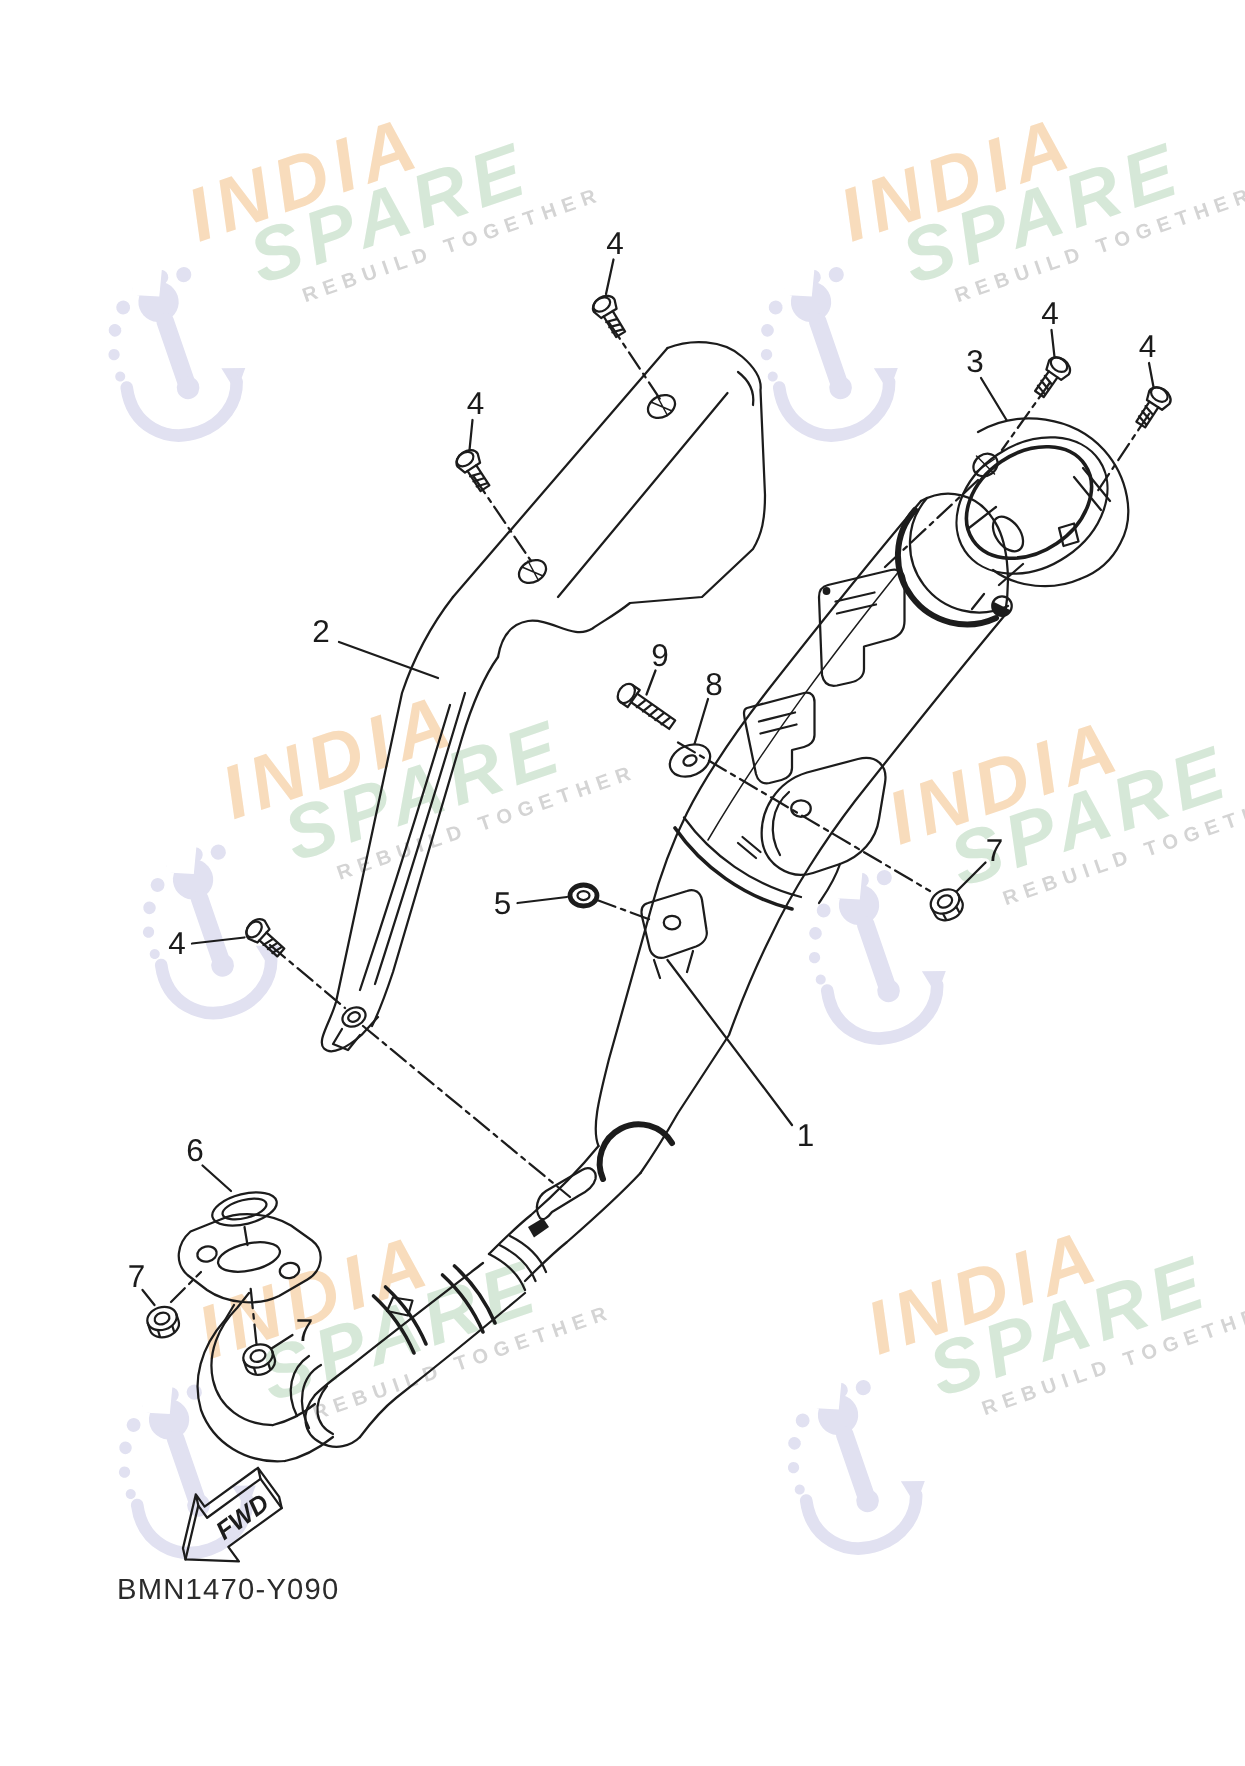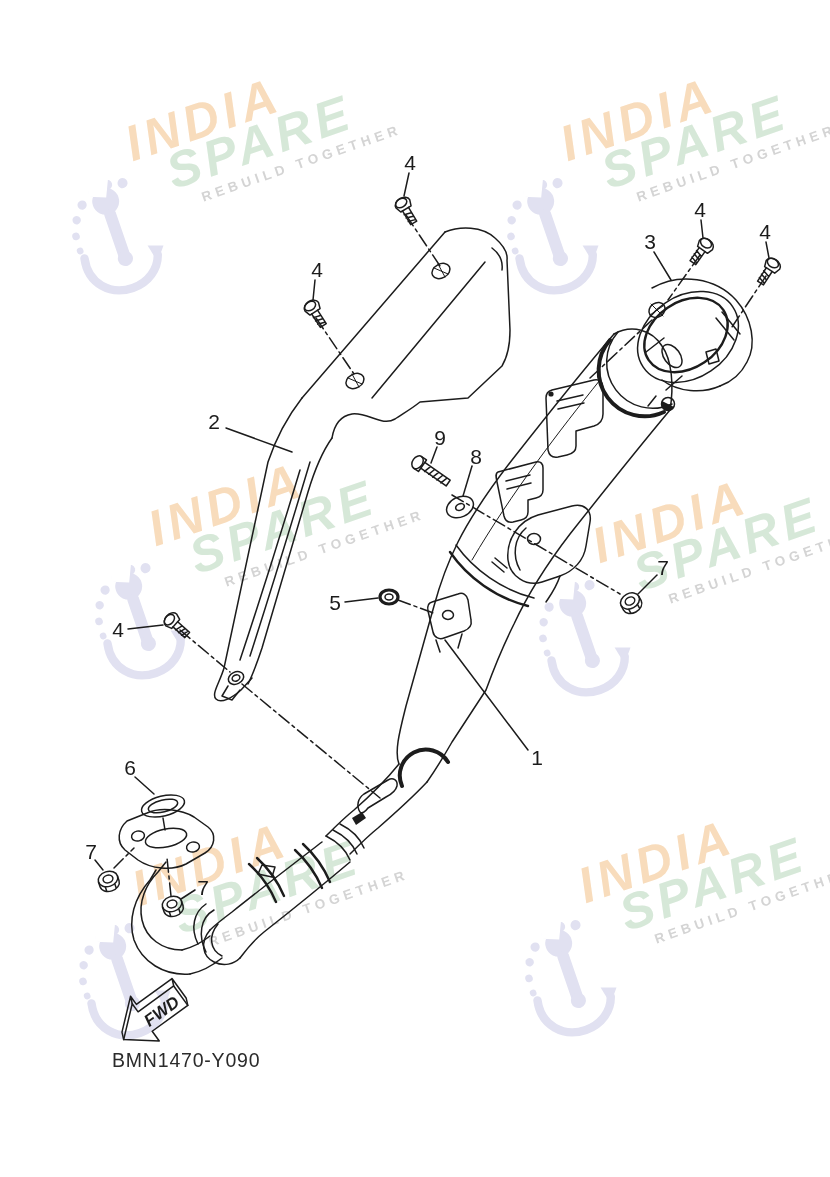--- a/index.html
+++ b/index.html
@@ -14,21 +14,21 @@
             letter-spacing:5px;color:#f8dcbc;white-space:nowrap;}
   .wm-spare{font-style:italic;font-weight:800;font-size:50px;line-height:.92;
             letter-spacing:5px;color:#d6e8d8;margin:-6px 0 0 30px;white-space:nowrap;}
   .wm-tag{font-weight:700;font-size:13.5px;letter-spacing:4.5px;color:#d4d4d4;
           margin:3px 0 0 54px;white-space:nowrap;}
   
   #art{position:absolute;left:0;top:0;}
   #callouts{position:absolute;left:0;top:0;width:830px;height:1177px;pointer-events:none;}
   .callout{position:absolute;transform:translate(-50%,-50%);font-size:21px;color:#1b1b1b;
            font-family:"Liberation Sans",sans-serif;}
-  #part-code{position:absolute;left:112px;top:1049px;font-size:19.5px;letter-spacing:.8px;
+  #part-code{position:absolute;left:78px;top:1049px;font-size:19.5px;letter-spacing:.8px;
              color:#2b2b2b;}
   .ln{stroke:#1c1c1c;stroke-width:1.5;fill:none;stroke-linecap:round;stroke-linejoin:round;}
   .thick{stroke-width:4;}
   .med{stroke-width:2.4;}
   .fillb{fill:#1c1c1c;stroke:none;}
   .dash{stroke-dasharray:13 4 3 4;}
 </style>
 </head>
 <body>
 

